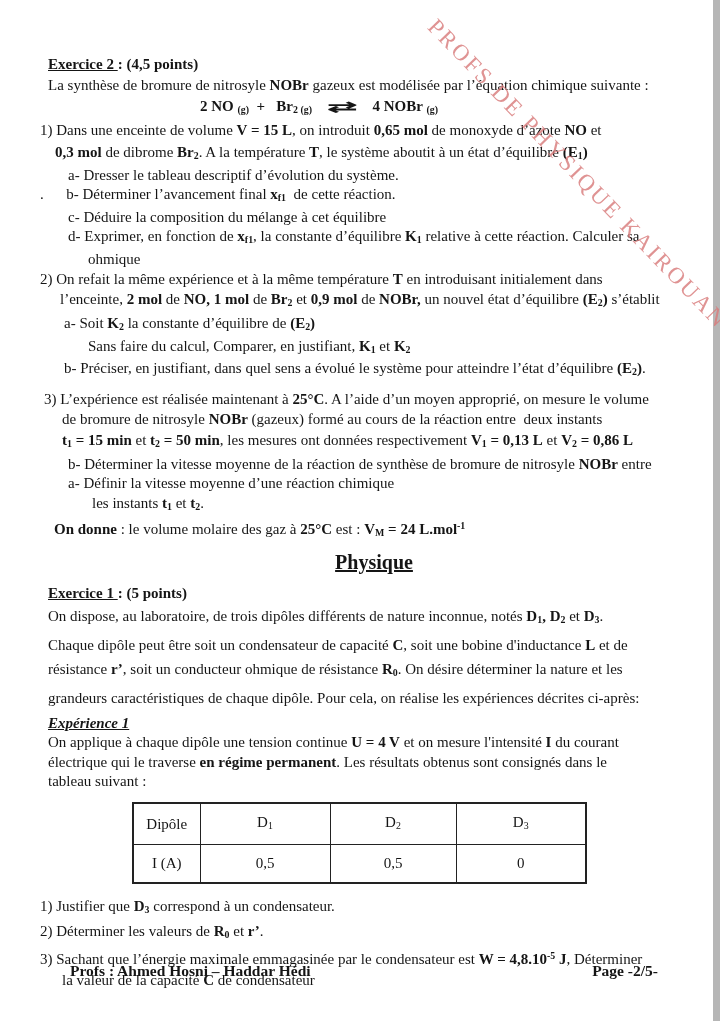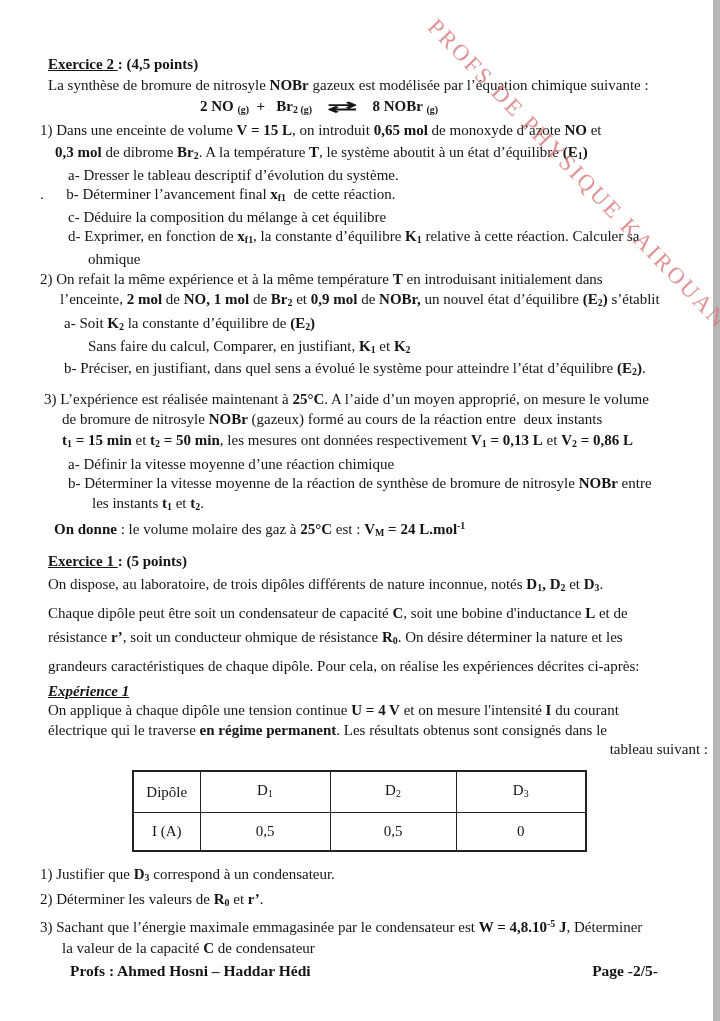--- a/index.html
+++ b/index.html
@@ -41,21 +41,21 @@
   <div class="watermark">PROFS DE PHYSIQUE KAIROUAN</div>
   <div class="edge"></div>
 
   <main class="content">
 
     <div class="blk lh21">
         <div class="tline" style="padding-left: 8px;"><span class="s-b s-u">Exercice 2 </span><span class="s-b">: (4,5 points)</span></div>
         <div class="tline" style="padding-left: 8px;"><span>La synthèse de bromure de nitrosyle </span><span class="s-b">NOBr</span><span> gazeux est modélisée par l’équation chimique suivante :</span></div>
       </div>
     <div class="blk lh21">
-        <div class="tline" style="padding-left: 160px;"><span class="s-b">2 NO </span><span class="s-b s-sub">(g)</span><span class="s-b">  +   </span><span class="s-b">Br</span><span class="s-b s-sub">2 (g)</span><span class="s-b s-arr">⇄</span><span class="s-b">8 NOBr </span><span class="s-b s-sub">(g)</span></div>
+        <div class="tline" style="padding-left: 160px;"><span class="s-b">2 NO </span><span class="s-b s-sub">(g)</span><span class="s-b">  +   </span><span class="s-b">Br</span><span class="s-b s-sub">2 (g)</span><span class="s-b s-arr">⇄</span><span class="s-b">4 NOBr </span><span class="s-b s-sub">(g)</span></div>
       </div>
     <div class="blk lh215">
         <div class="tline"><span>1) Dans une enceinte de volume </span><span class="s-b">V = 15 L</span><span>, on introduit </span><span class="s-b">0,65 mol</span><span> de monoxyde d’azote </span><span class="s-b">NO</span><span> et</span></div>
         <div class="tline" style="padding-left: 15px;"><span class="s-b">0,3 mol</span><span> de dibrome </span><span class="s-b">Br</span><span class="s-b s-sub">2</span><span>. A la température </span><span class="s-b">T</span><span>, le système aboutit à un état d’équilibre </span><span class="s-b">(E</span><span class="s-b s-sub">1</span><span class="s-b">)</span></div>
       </div>
     <div class="blk lh188">
         <div class="tline" style="padding-left: 28px;"><span>a- Dresser le tableau descriptif d’évolution du système.</span></div>
         <div class="tline"><span>.      b- Déterminer l’avancement final </span><span class="s-b">x</span><span class="s-b s-sub">f1</span><span>  de cette réaction.</span></div>
         <div class="tline" style="padding-left: 28px;"><span>c- Déduire la composition du mélange à cet équilibre</span></div>
         <div class="tline" style="padding-left: 28px;"><span>d- Exprimer, en fonction de </span><span class="s-b">x</span><span class="s-b s-sub">f1</span><span>, la constante d’équilibre </span><span class="s-b">K</span><span class="s-b s-sub">1</span><span> relative à cette réaction. Calculer sa</span></div>
@@ -69,41 +69,42 @@
         <div class="tline" style="padding-left: 24px;"><span>a- Soit </span><span class="s-b">K</span><span class="s-b s-sub">2</span><span> la constante d’équilibre de </span><span class="s-b">(E</span><span class="s-b s-sub">2</span><span class="s-b">)</span></div>
         <div class="tline" style="padding-left: 48px;"><span>Sans faire du calcul, Comparer, en justifiant, </span><span class="s-b">K</span><span class="s-b s-sub">1</span><span> et </span><span class="s-b">K</span><span class="s-b s-sub">2</span></div>
         <div class="tline" style="padding-left: 24px;"><span>b- Préciser, en justifiant, dans quel sens a évolué le système pour atteindre l’état d’équilibre </span><span class="s-b">(E</span><span class="s-b s-sub">2</span><span class="s-b">)</span><span>.</span></div>
       </div>
     <div class="blk lh205 mt7">
         <div class="tline" style="padding-left: 4px;"><span>3) L’expérience est réalisée maintenant à </span><span class="s-b">25°C</span><span>. A l’aide d’un moyen approprié, on mesure le volume</span></div>
         <div class="tline" style="padding-left: 22px;"><span>de bromure de nitrosyle </span><span class="s-b">NOBr</span><span> (gazeux) formé au cours de la réaction entre  deux instants</span></div>
         <div class="tline" style="padding-left: 22px;"><span class="s-b">t</span><span class="s-b s-sub">1</span><span class="s-b"> = 15 min</span><span> et </span><span class="s-b">t</span><span class="s-b s-sub">2</span><span class="s-b"> = 50 min</span><span>, les mesures ont données respectivement </span><span class="s-b">V</span><span class="s-b s-sub">1</span><span class="s-b"> = 0,13 L</span><span> et </span><span class="s-b">V</span><span class="s-b s-sub">2</span><span class="s-b"> = 0,86 L</span></div>
       </div>
     <div class="blk lh195">
+        <div class="tline" style="padding-left: 28px;"><span>b- Déterminer la vitesse moyenne de la réaction de synthèse de bromure de nitrosyle </span><span class="s-b">NOBr</span><span> entre</span></div>
         <div class="tline" style="padding-left: 28px;"><span>a- Définir la vitesse moyenne d’une réaction chimique</span></div>
-        <div class="tline" style="padding-left: 28px;"><span>b- Déterminer la vitesse moyenne de la réaction de synthèse de bromure de nitrosyle </span><span class="s-b">NOBr</span><span> entre</span></div>
         <div class="tline" style="padding-left: 52px;"><span>les instants </span><span class="s-b">t</span><span class="s-b s-sub">1</span><span> et </span><span class="s-b">t</span><span class="s-b s-sub">2</span><span>.</span></div>
         <div class="tline" style="padding-left: 14px;"><span class="s-b">On donne</span><span> : le volume molaire des gaz à </span><span class="s-b">25°C</span><span> est : </span><span class="s-b">V</span><span class="s-b s-sub">M</span><span class="s-b"> = 24 L.mol</span><span class="s-b s-sup">-1</span></div>
       </div>
 
+    <div class="sec-title">Physique</div>
 
     <div class="blk lh21 mt2">
         <div class="tline" style="padding-left: 8px;"><span class="s-b s-u">Exercice 1 </span><span class="s-b">: (5 points)</span></div>
       </div>
     <div class="blk lh247">
         <div class="tline" style="padding-left: 8px;"><span>On dispose, au laboratoire, de trois dipôles différents de nature inconnue, notés </span><span class="s-b">D</span><span class="s-b s-sub">1</span><span class="s-b">, D</span><span class="s-b s-sub">2</span><span> et </span><span class="s-b">D</span><span class="s-b s-sub">3</span><span>.</span></div>
         <div class="tline" style="padding-left: 8px;"><span>Chaque dipôle peut être soit un condensateur de capacité </span><span class="s-b">C</span><span>, soit une bobine d'inductance </span><span class="s-b">L</span><span> et de</span></div>
         <div class="tline" style="padding-left: 8px;"><span>résistance </span><span class="s-b">r’</span><span>, soit un conducteur ohmique de résistance </span><span class="s-b">R</span><span class="s-b s-sub">0</span><span>. On désire déterminer la nature et les</span></div>
         <div class="tline" style="padding-left: 8px;"><span>grandeurs caractéristiques de chaque dipôle. Pour cela, on réalise les expériences décrites ci-après:</span></div>
       </div>
     <div class="blk lh195 mt3">
         <div class="tline" style="padding-left: 8px;"><span class="s-b s-i s-u">Expérience 1</span></div>
         <div class="tline" style="padding-left: 8px;"><span>On applique à chaque dipôle une tension continue </span><span class="s-b">U = 4 V</span><span> et on mesure l'intensité </span><span class="s-b">I</span><span> du courant</span></div>
         <div class="tline" style="padding-left: 8px;"><span>électrique qui le traverse </span><span class="s-b">en régime permanent</span><span>. Les résultats obtenus sont consignés dans le</span></div>
-        <div class="tline" style="padding-left: 8px; text-align: right;"><span>tableau suivant :</span></div>
+        <div class="tline" style="padding-left: 8px;"><span>tableau suivant :</span></div>
       </div>
 
     <table class="dtable">
       <colgroup>
         <col style="width:67px">
           <col style="width:130px">
           <col style="width:126px">
           <col style="width:130px">
       </colgroup>
       <tbody>

